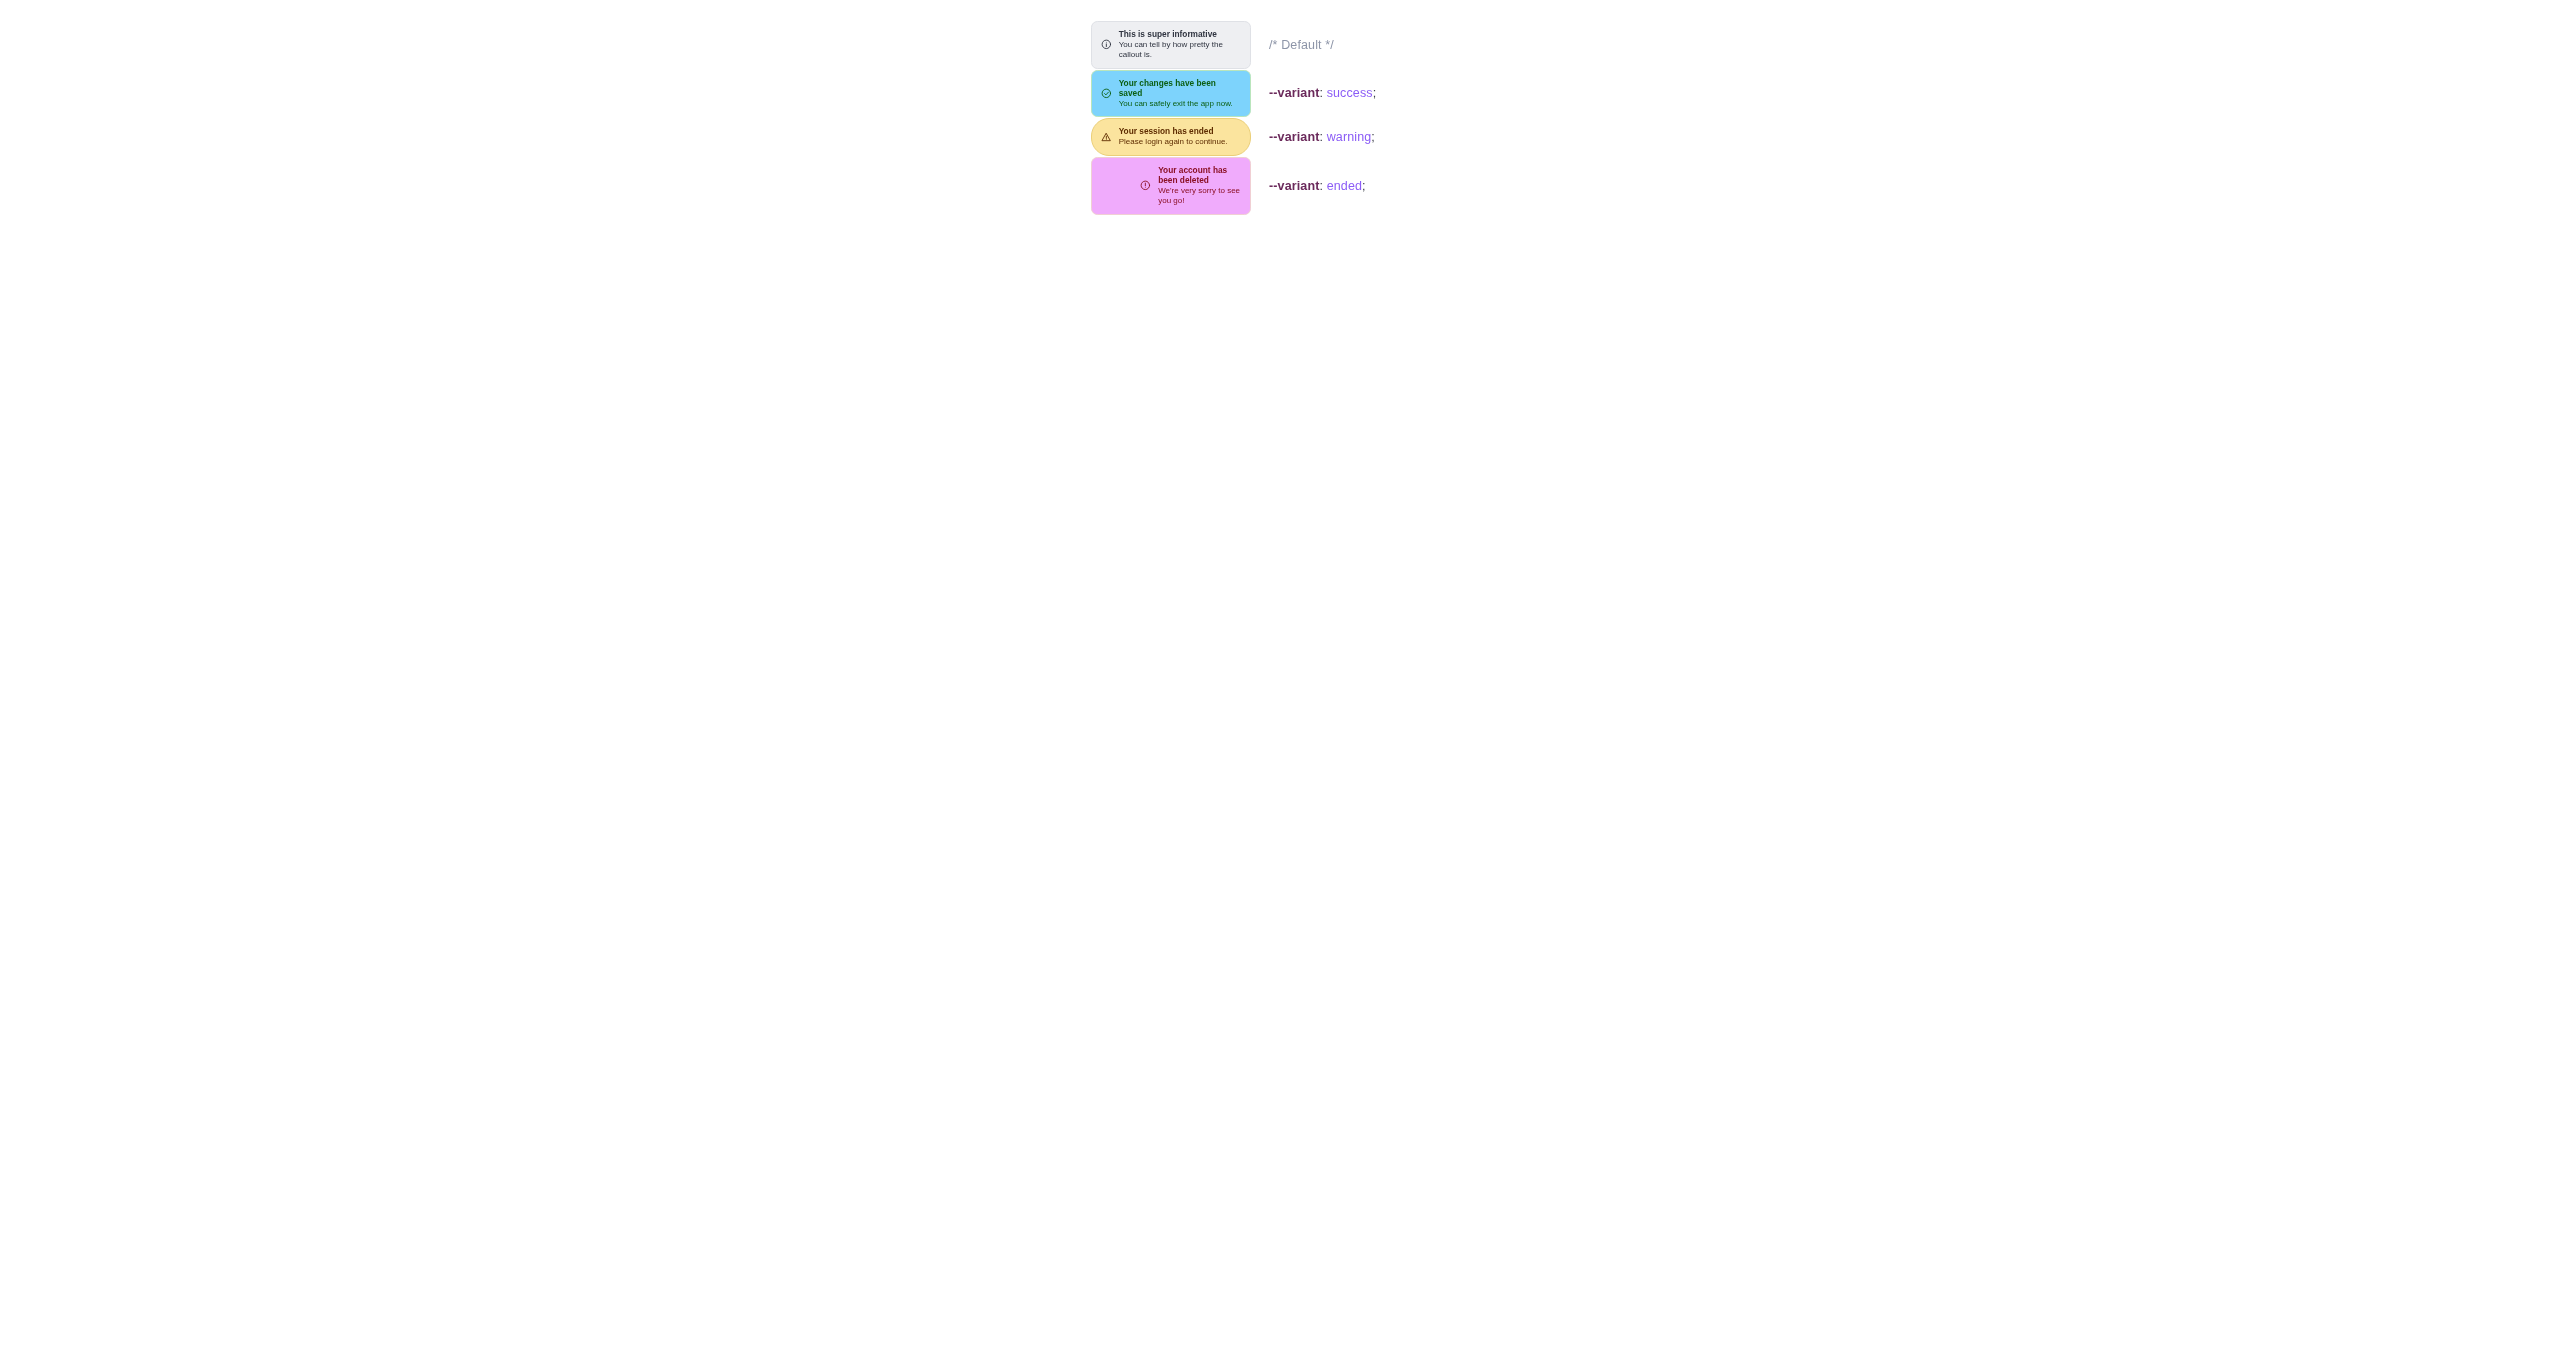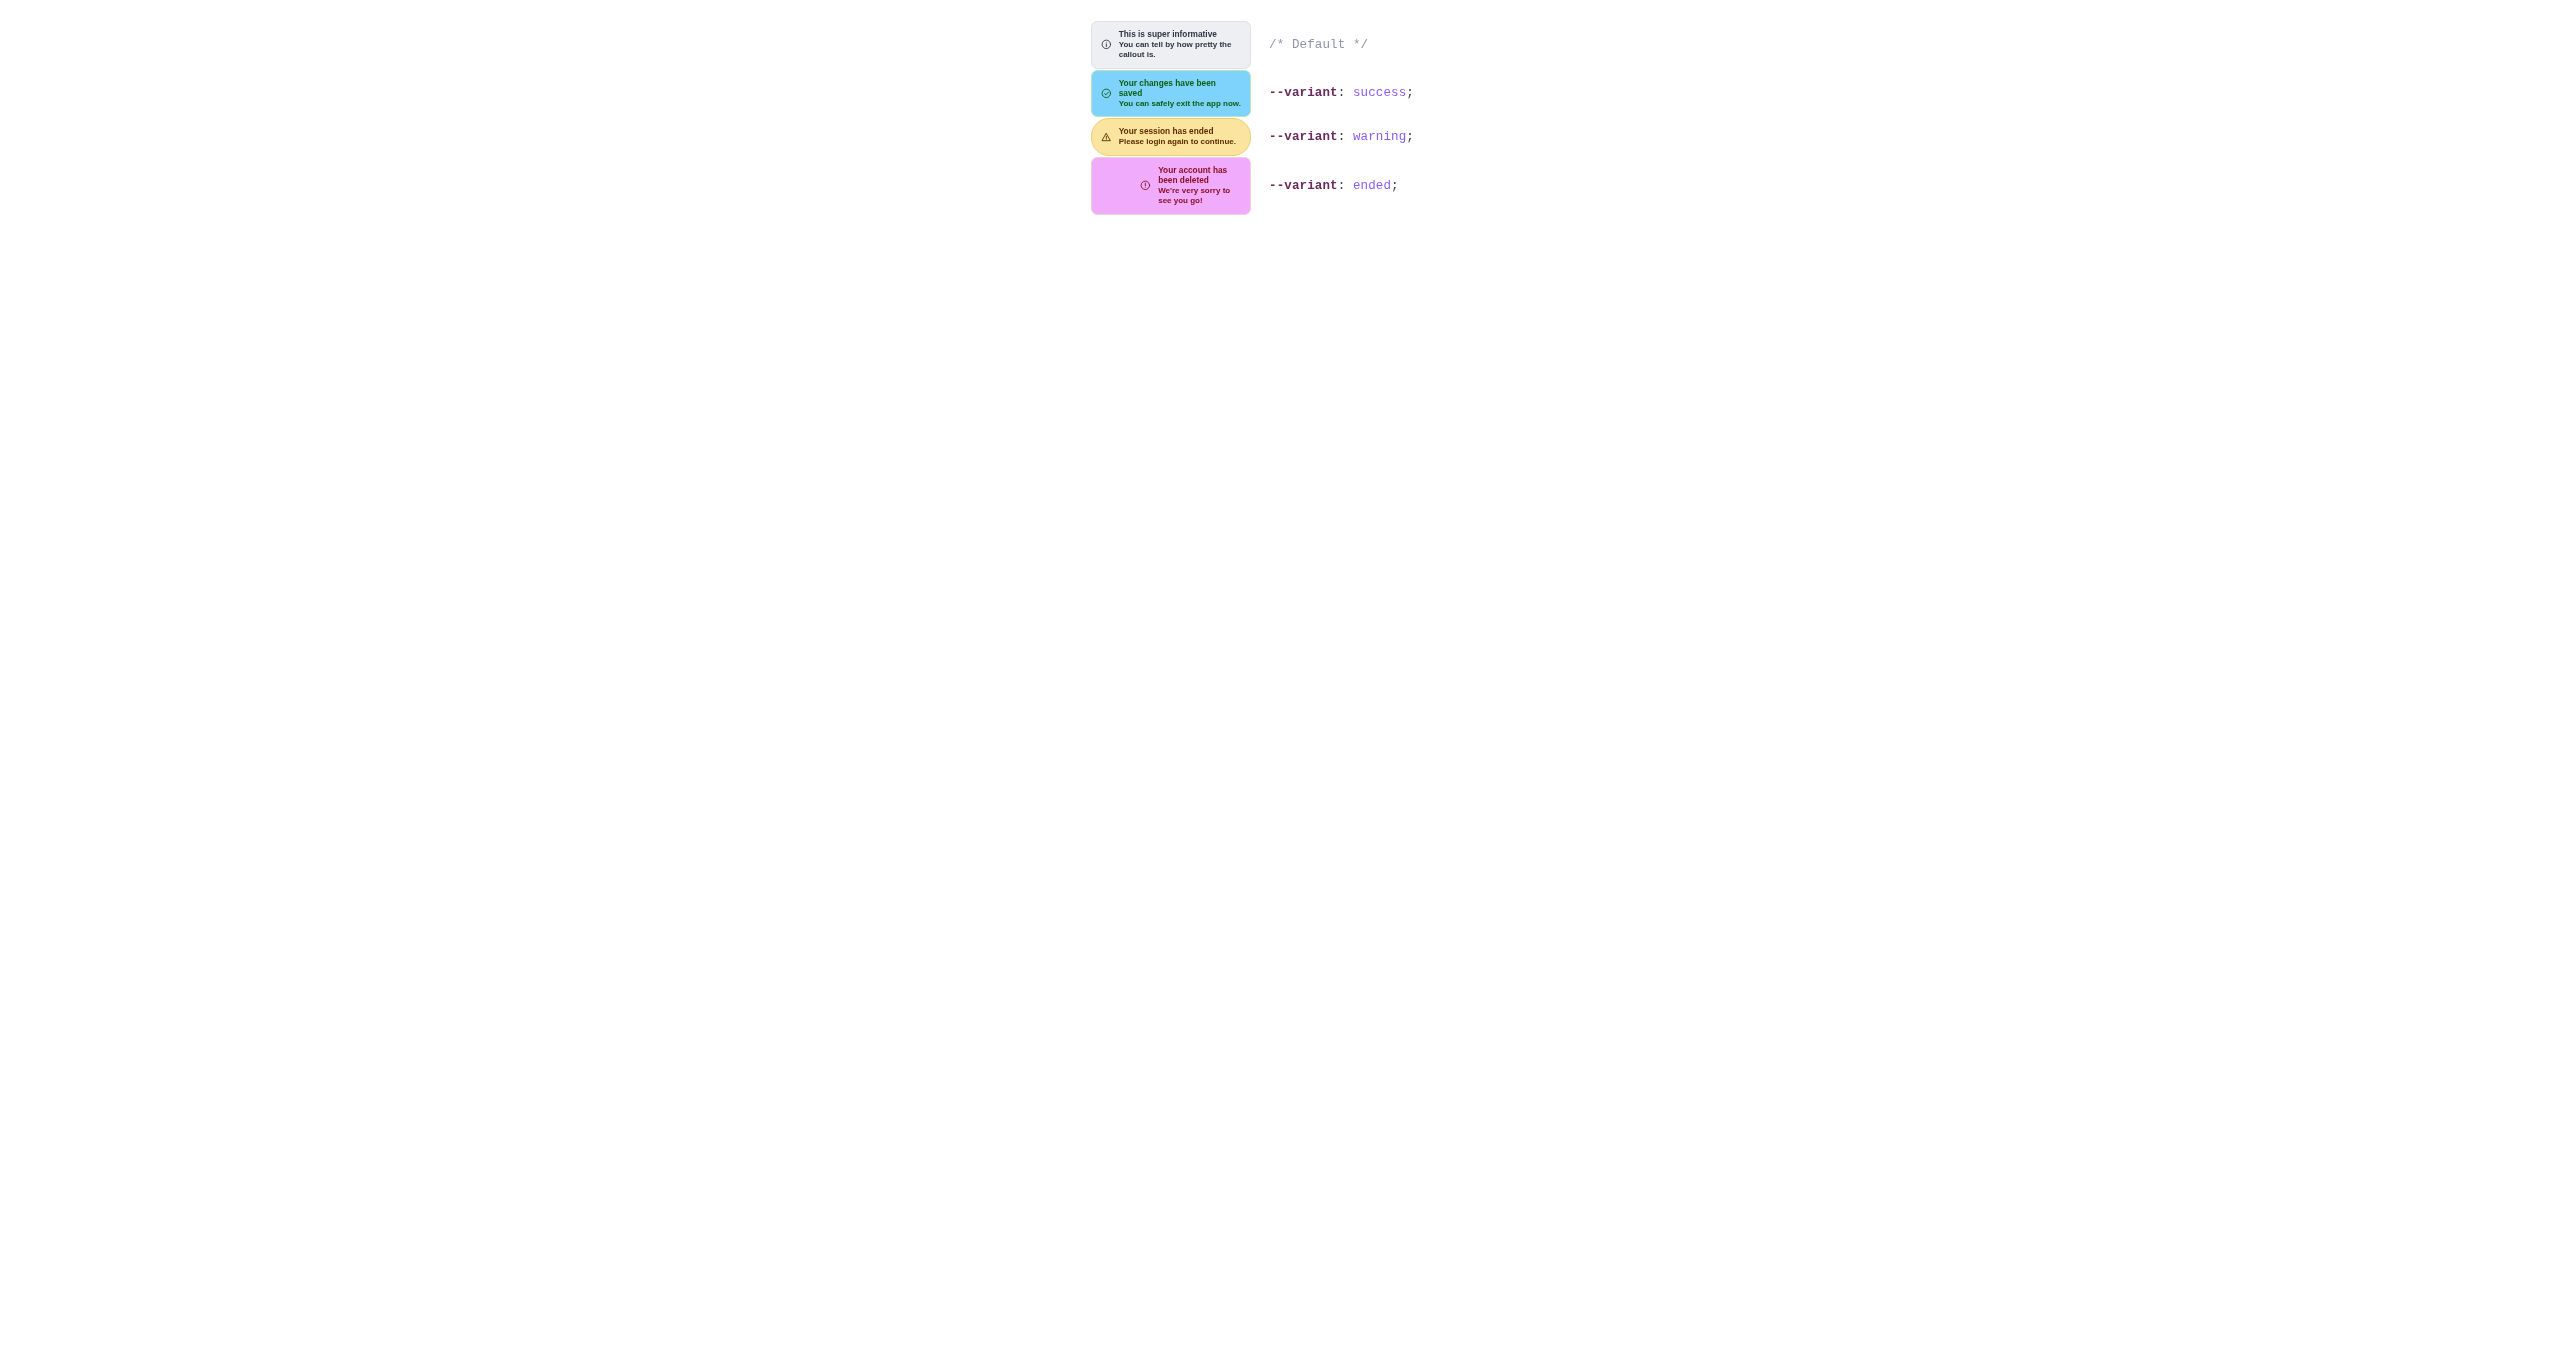--- a/index.html
+++ b/index.html
@@ -64,29 +64,29 @@
     flex-shrink: 0;
   }
   .icon svg { width: 10.7px; height: 10.7px; display: block; }
   .text-block strong {
     font-weight: 700;
     font-size: 8.3px;
     line-height: 1.25;
     display: block;
   }
   .text-block .desc {
-    font-weight: 700;
+    font-weight: 400;
     font-size: 8px;
     line-height: 1.3;
     display: block;
     margin-top: 0.5px;
   }
   .code-label {
     flex: 1;
-    font-family: Liberation Mono, monospace;
+    font-family: Liberation Sans, sans-serif;
     font-size: 12.5px;
     letter-spacing: 0.01em;
     white-space: nowrap;
   }
   .tok-comment { color: #8d95a8; }
   .tok-prop    { color: #6b2a5b; font-weight: 700; }
   .tok-colon   { color: #3c4049; }
   .tok-value   { color: #8b5cf6; }
   .tok-semi    { color: #3c4049; }
 </style>

